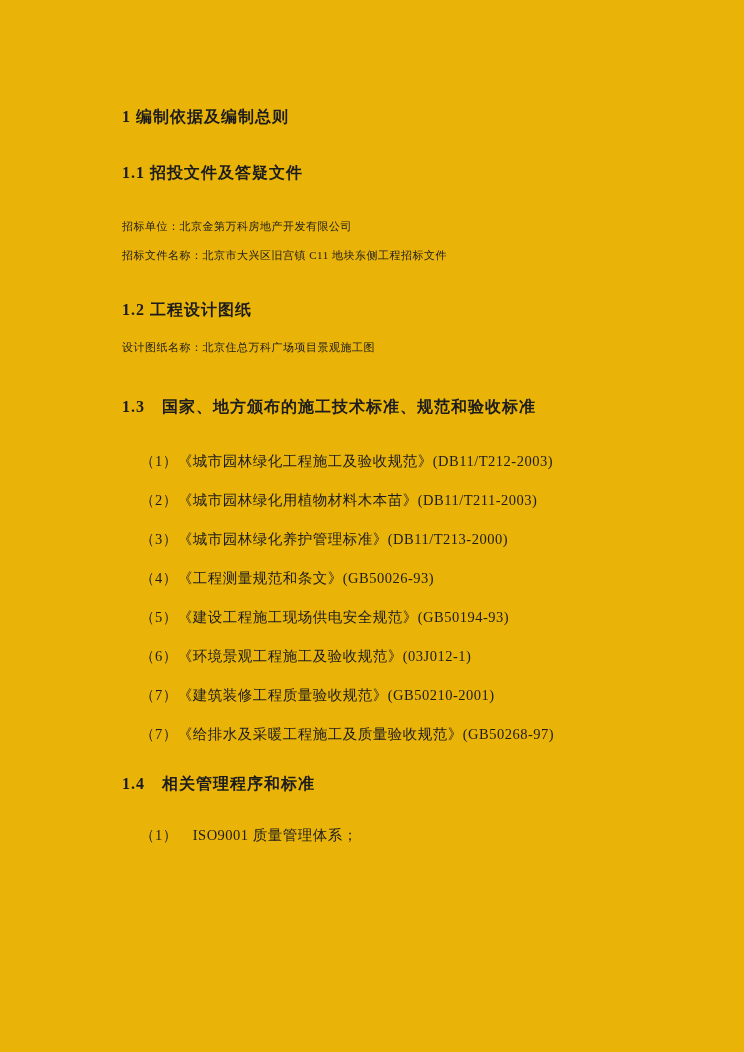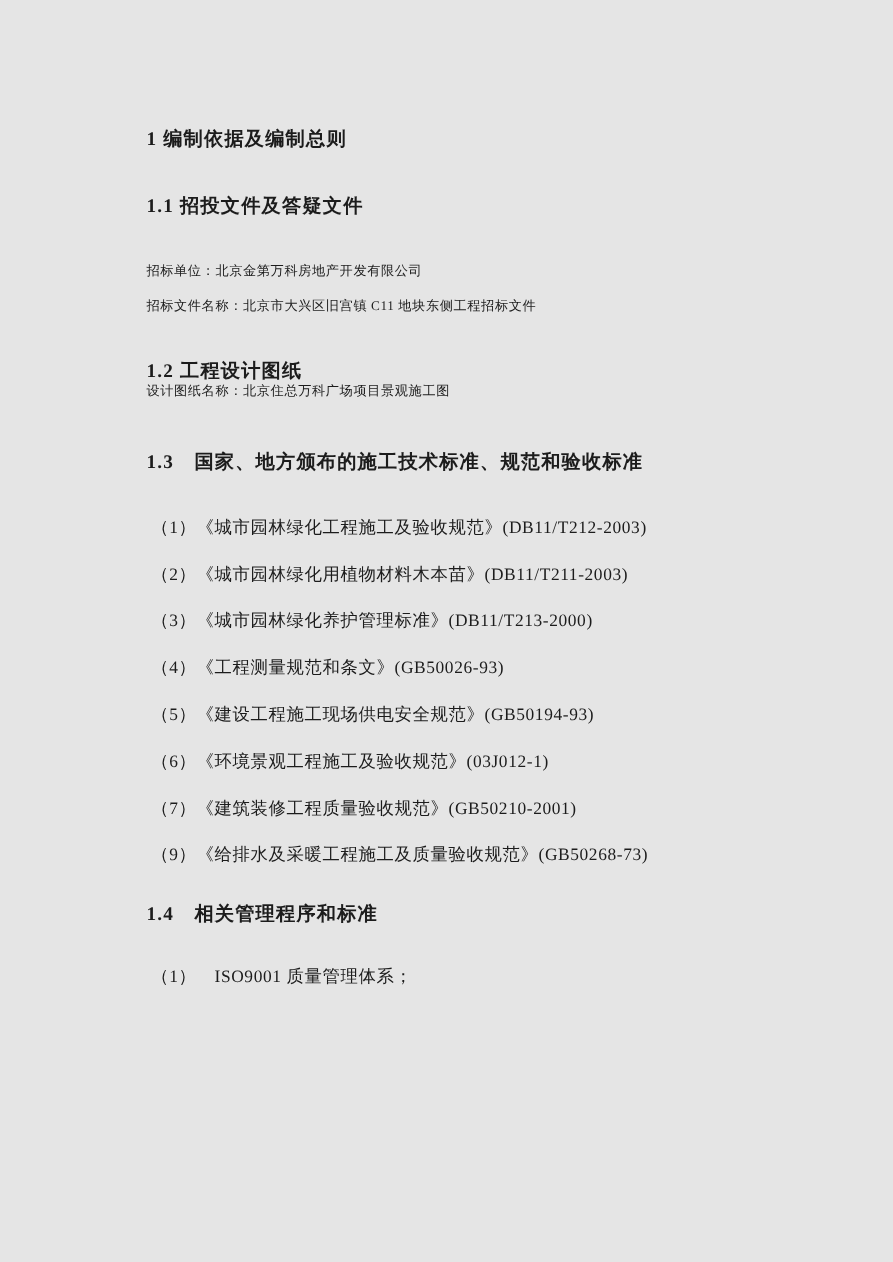--- a/index.html
+++ b/index.html
@@ -4,21 +4,21 @@
 <style>
   html, body {
     margin: 0;
     padding: 0;
     background: #ffffff;
   }
   .page {
     position: relative;
     width: 744px;
     height: 1052px;
-    background: #e5e5e5;
+    background: #eab308;
     overflow: hidden;
   }
   .content {
     position: absolute;
     left: 122px;
     top: 108px;
     width: 520px;
     color: #1c1c1c;
     font-family: "Liberation Serif", "DejaVu Serif", serif;
   }
@@ -36,30 +36,30 @@
     line-height: 16px;
     letter-spacing: 0.5px;
     margin: 0;
     white-space: nowrap;
   }
   .item {
     font-size: 14.5px;
     font-weight: 400;
     line-height: 16px;
     letter-spacing: 0.5px;
-    margin: 1px;
+    margin: 15px;
     padding-left: 3px;
     white-space: nowrap;
   }
   
   .mt39 { margin-top: 39px; }
   .mt38 { margin-top: 38px; }
   .mt37 { margin-top: 37px; }
   .mt25 { margin-top: 13px; }
-  .mt21 { }
+  .mt21 { margin-top: 21px; }
   .mt43 { margin-top: 43px; }
   .mt23 { margin-top: 23px; }
   .mt33 { margin-top: 33px; }
   .mt35 { margin-top: 35px; }
 </style>
 </head>
 <body>
 
 <div class="page">
   <div class="content">
@@ -87,20 +87,20 @@
 
     <p class="item mt23">（4）《工程测量规范和条文》(GB50026-93)</p>
 
     <p class="item mt23">（5）《建设工程施工现场供电安全规范》(GB50194-93)</p>
 
     <p class="item mt23">（6）《环境景观工程施工及验收规范》(03J012-1)</p>
 
     <p class="item mt23">（7）《建筑装修工程质量验收规范》(GB50210-2001)</p>
 
 
-    <p class="item mt23">（9）《给排水及采暖工程施工及质量验收规范》(GB50268-73)</p>
+    <p class="item mt23">（7）《给排水及采暖工程施工及质量验收规范》(GB50268-97)</p>
 
     <h2 class="h mt33">1.4　相关管理程序和标准</h2>
 
     <p class="item mt35">（1）　ISO9001 质量管理体系；</p>
 
   </div>
 </div>
 
 </body></html>

